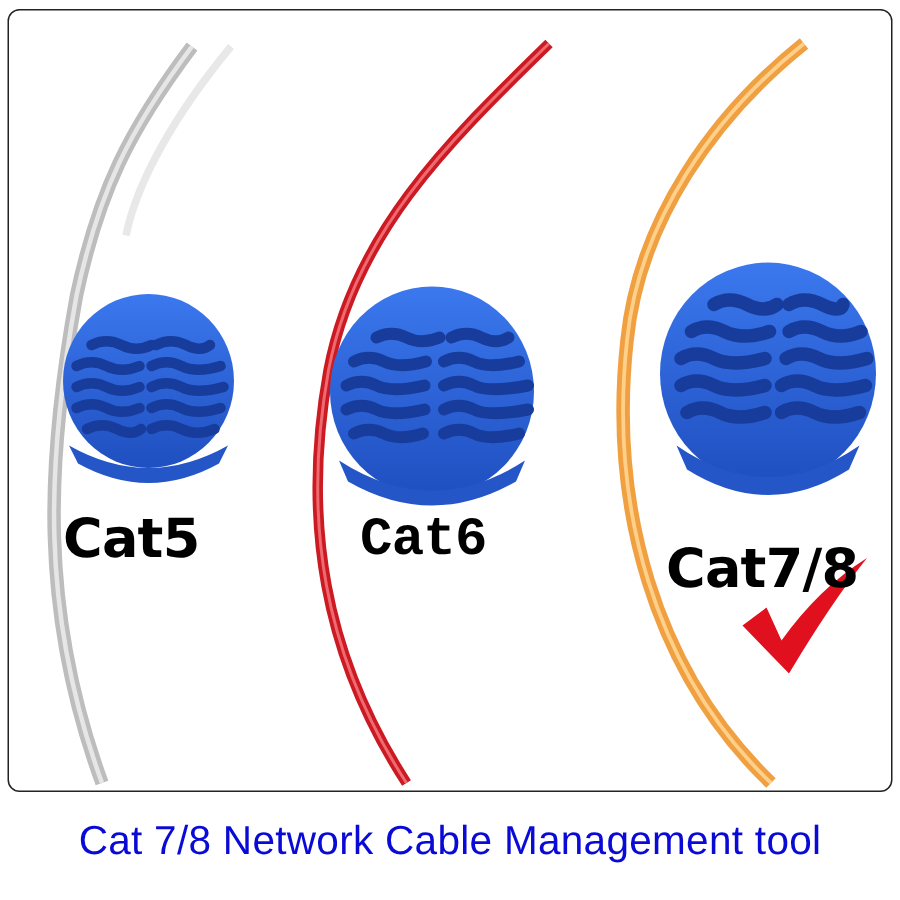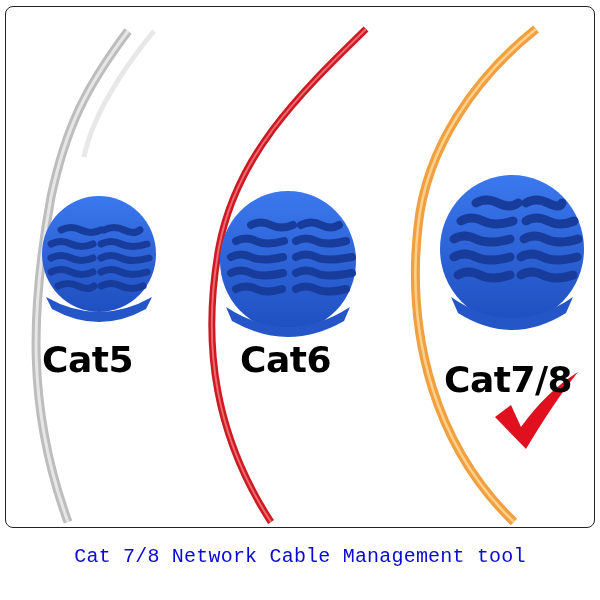--- a/index.html
+++ b/index.html
@@ -1,20 +1,20 @@
 <!DOCTYPE html>
 <html><head>
 <meta charset="utf-8">
 <style>
   html, body { margin:0; padding:0; background:#ffffff; }
   body { width:600px; height:600px; position:relative; overflow:hidden; font-family:"DejaVu Sans", sans-serif; }
   .frame { position:absolute; left:5px; top:6px; width:588px; height:520px; border:1.5px solid #222; border-radius:8px; background:#fff; overflow:hidden; }
   .frame svg { position:absolute; left:0; top:0; }
   .label { position:absolute; font-family:"DejaVu Sans", sans-serif; font-weight:bold; color:#000; font-size:36px; letter-spacing:-0.5px;text-align:center; }
-  .caption { position:absolute; left:0; top:545px; width:600px; text-align:center; font-family:Liberation Mono, monospace; font-size:20px; color:#0a0ad6; letter-spacing:0.2px; }
+  .caption { position:absolute; left:0; top:545px; width:600px; text-align:center; font-family:Liberation Sans, sans-serif; font-size:27px; color:#0a0ad6; letter-spacing:0.2px; }
 </style>
 </head>
 <body>
 
 <div class="frame">
   <svg width="588" height="520" viewBox="0 0 588 520">
     <defs>
       <linearGradient id="discg" x1="0" y1="0" x2="0" y2="1">
         <stop offset="0" stop-color="#3b78ee"></stop>
         <stop offset="1" stop-color="#1f4fc0"></stop>
@@ -83,17 +83,17 @@
         <path d="M452,268 q10,-6 22,0 t30,0"></path>
           <path d="M515,268 q10,-6 22,0 t30,0"></path>
       </g>
       <path d="M445,290 Q506,332 567,290 L560,306 Q506,340 452,306 Z" fill="#2456c8"></path>
     </g>
 
     <path d="M489,410 L505,398 L515,420 Q540,385 572,365 Q548,395 520,442 Z" fill="#e0101e"></path>
   </svg>
 
   <div class="label" style="left:36px; top:332px;">Cat5</div>
-  <div class="label" style="left:234px; top:332px;">Cat6</div>
+  <div class="label" style="left:234px; top:332px;font-family:Liberation Mono, monospace;">Cat6</div>
   <div class="label" style="left:438px; top:332px;margin-top:20px;">Cat7/8</div>
 </div>
 
 <div class="caption">Cat 7/8 Network Cable Management tool</div>
 
 </body></html>

